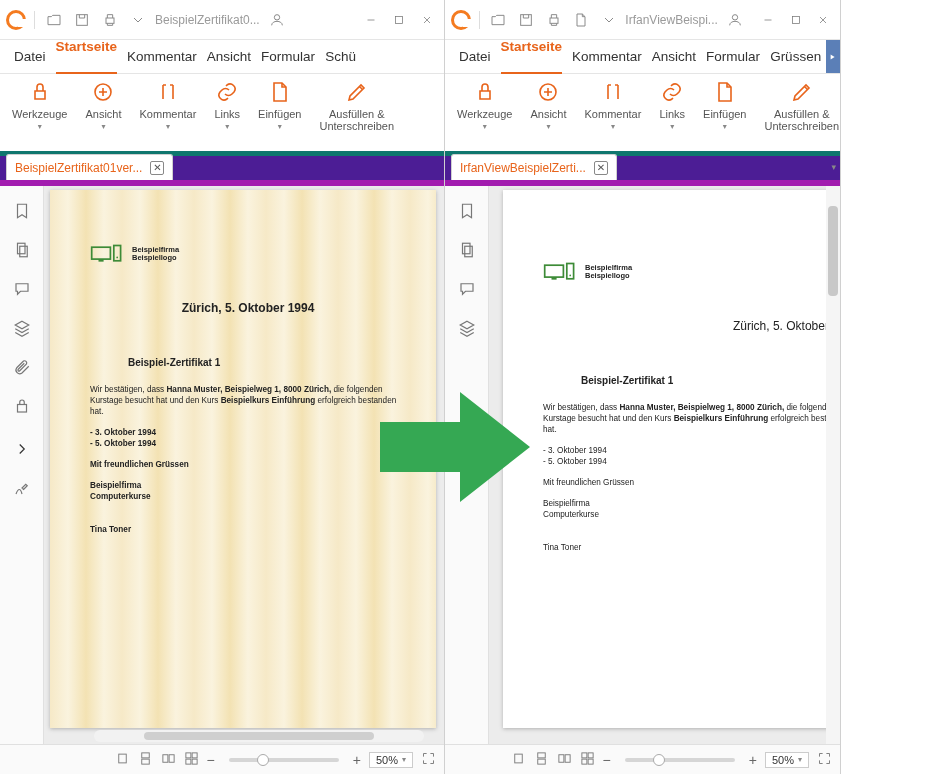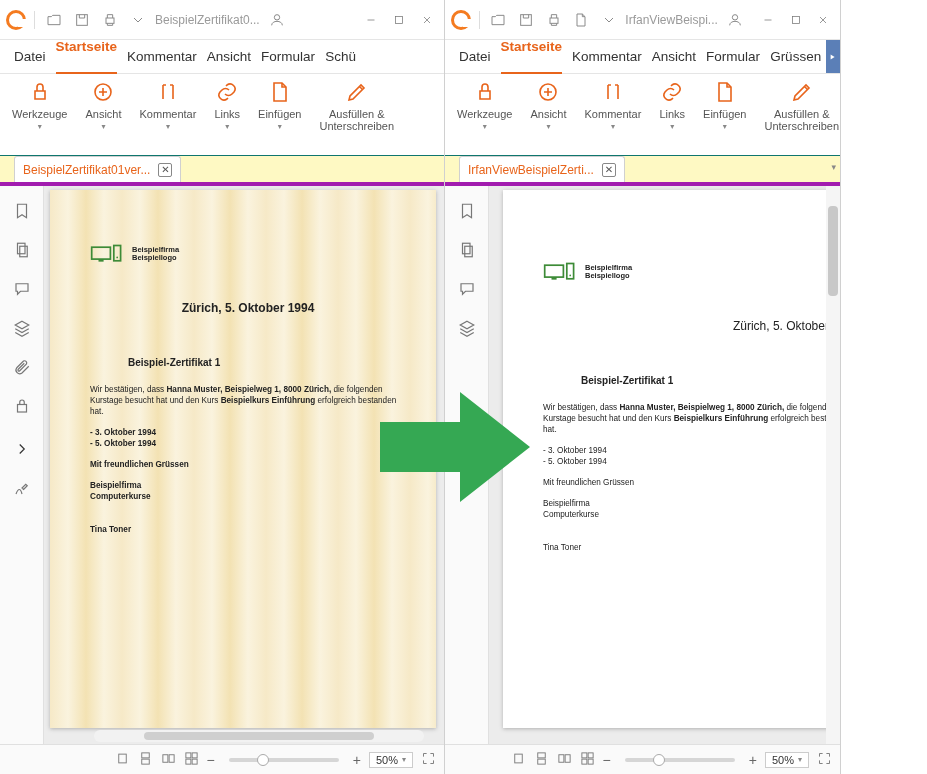--- a/index.html
+++ b/index.html
@@ -19,28 +19,28 @@
   .tb-spacer { flex:1; }
   .winbtn { width:22px;height:22px; display:flex;align-items:center;justify-content:center;}
   .winbtn svg{width:12px;height:12px;stroke:#777;fill:none;stroke-width:1.5;}
   
   .menubar { height:34px; display:flex; align-items:center; gap:10px; padding:0 14px; border-bottom:1px solid #e5e5e5; font-size:13.5px; color:#333; position:relative;}
   .menubar .m { cursor:pointer; white-space:nowrap;}
   .menubar .m.active { color:#e8641b; font-weight:600; border-bottom:2px solid #e8641b; padding-bottom:18px;}
   .menubar .overflow-ind{position:absolute;right:0;top:0;bottom:0;width:14px;background:#5b7fb7;display:flex;align-items:center;justify-content:center;}
   .menubar .overflow-ind svg{width:8px;height:8px;fill:#fff;}
   
-  .ribbon { height:82px; display:flex; align-items:flex-start; gap:6px; padding:4px 6px; border-bottom:1px solid #0f766e;}
+  .ribbon { height:82px; display:flex; align-items:flex-start; gap:6px; padding:4px 6px; border-bottom:5px solid #0f766e;}
   .rgrp { display:flex; flex-direction:column; align-items:center; justify-content:flex-start; height:74px; padding:0 6px; text-align:center; color:#555; font-size:11px; gap:2px;}
   .rgrp .ricn { height:28px; display:flex; align-items:center; justify-content:center; color:#e8641b;}
   .rgrp .ricn svg{width:24px;height:24px;stroke:#e8641b;fill:none;stroke-width:1.6;}
   .rgrp .rlab { line-height:1.1; }
   .rgrp .rdrop { font-size:8px; color:#888; margin-top:0px;}
   
-  .tabstrip { height:30px; background:#fef9c3; border-bottom:4px solid #a21caf; display:flex; align-items:flex-end; padding-left:14px; position:relative;}
+  .tabstrip { height:30px; background:#4c1d95; border-bottom:6px solid #a21caf; display:flex; align-items:flex-end; padding-left:6px; position:relative;}
   .doc-tab { height:26px; border:1px solid #d0d0d0; border-bottom:none; background:#fff; display:flex; align-items:center; padding:0 8px; gap:8px; font-size:12px; color:#e8641b; border-top-left-radius:3px; border-top-right-radius:3px;}
   .doc-tab .x { width:14px;height:14px;border:1px solid #888;border-radius:2px;display:flex;align-items:center;justify-content:center;font-size:10px;color:#555;}
   .tabstrip .tab-overflow{position:absolute;right:4px;top:6px;color:#888;font-size:9px;}
   
   .workarea { flex:1; display:flex; background:#f0f0f0; overflow:hidden; position:relative;}
   .sidepanel { width:44px; background:#fafafa; border-right:1px solid #e0e0e0; display:flex; flex-direction:column; align-items:center; gap:18px; padding-top:16px;}
   .sidepanel .sicn svg{width:18px;height:18px;stroke:#777;fill:none;stroke-width:1.6;}
   .sidepanel .expand{margin-top:4px;}
   .canvas { flex:1; background:#ececec; position:relative; overflow:hidden;padding-left:48px;}
   .page { position:absolute; background:#fff; box-shadow:0 1px 4px rgba(0,0,0,.25); }

